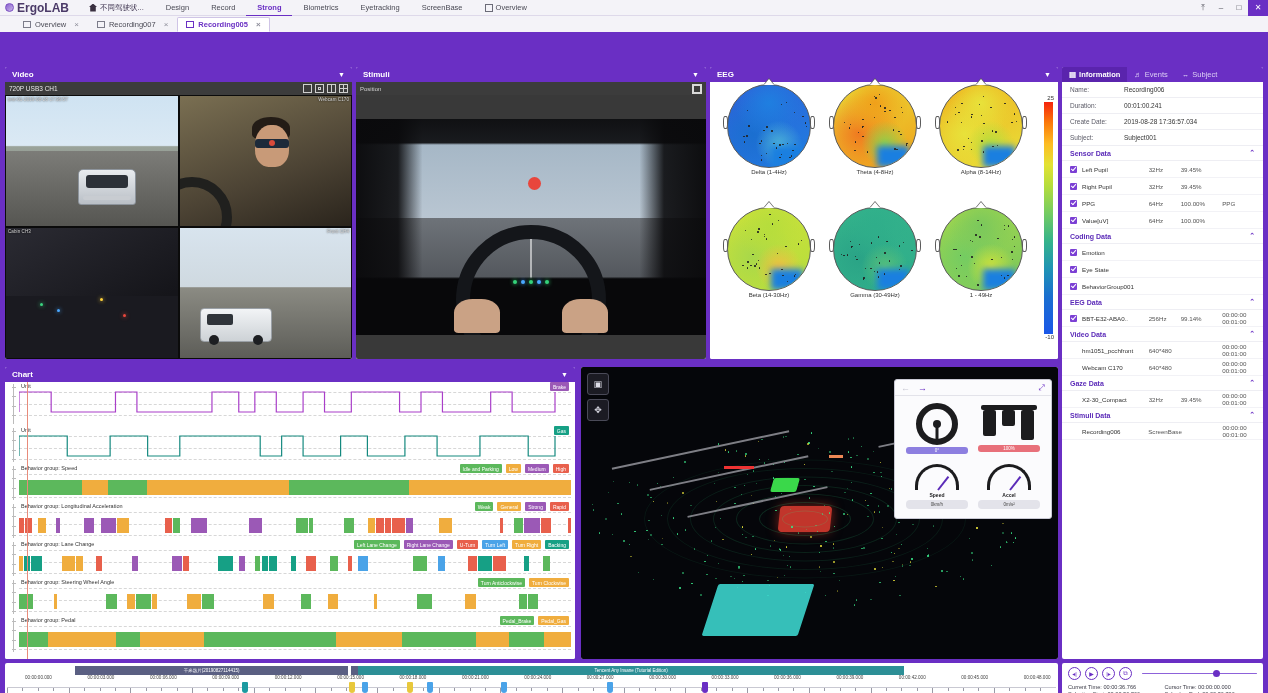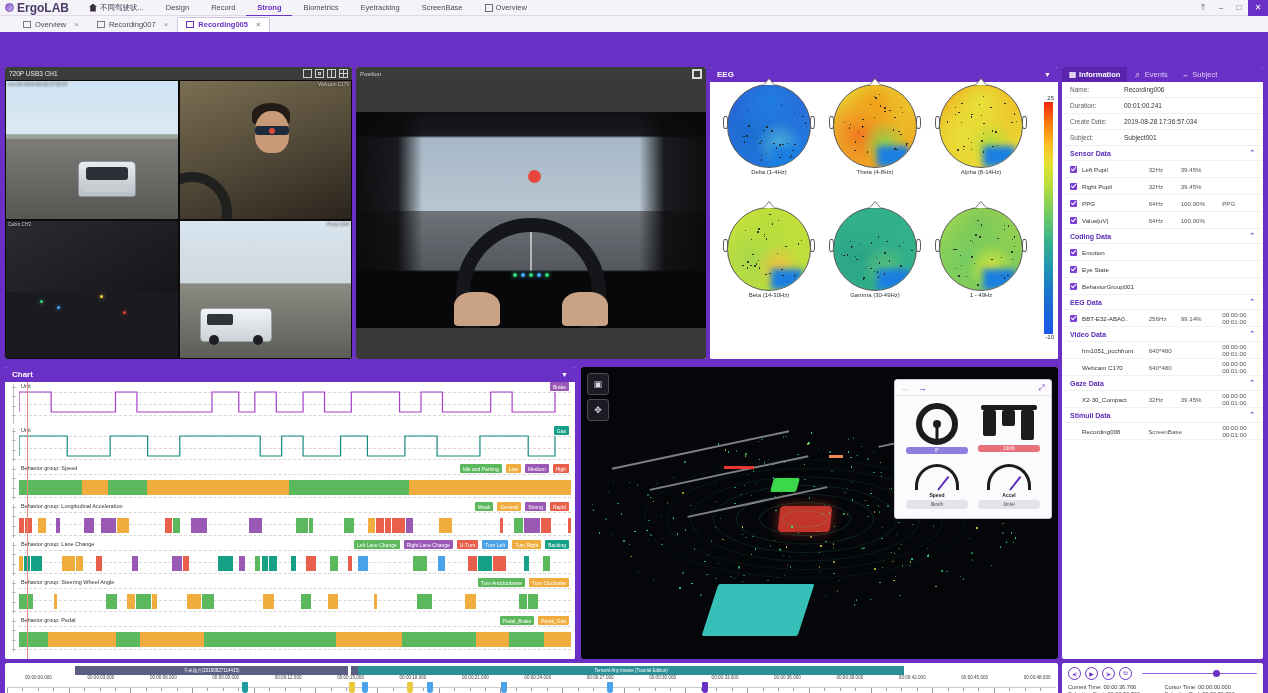--- a/index.html
+++ b/index.html
@@ -224,20 +224,24 @@
   <div class="tab active">
     <span class="ti"></span>
     <span>Recording005</span>
     <span class="tx">×</span>
   </div>
 </div>
 
 <div class="ws">
 
   <div class="panel" id="videoPanel">
+    <div class="ph">
+      <span>Video</span>
+      <span class="cv">▼</span>
+    </div>
     <div class="vtool">
       <span>720P USB3 CH1</span>
       <span class="lic">
         <span class="lbox"></span>
         <span class="lbox i2"></span>
         <span class="lbox i3"></span>
         <span class="lbox i4"></span>
       </span>
     </div>
     <div class="vgrid">
@@ -278,20 +282,24 @@
               <div class="wl" style="left:8px"></div>
               <div class="wl" style="right:8px"></div>
             </div>
         </div>
         <div class="vcap r">Front CH4</div>
       </div>
     </div>
   </div>
 
   <div class="panel" id="stimPanel">
+    <div class="ph">
+      <span>Stimuli</span>
+      <span class="cv">▼</span>
+    </div>
     <div class="stool">
       <span>Position</span>
       <span class="sfs"></span>
     </div>
     <div class="sbody">
       <div class="sview">
         <div class="sv-sky"></div>
           <div class="sv-road"></div>
           <div class="sv-line"></div>
         <div class="sv-cabin"></div>

